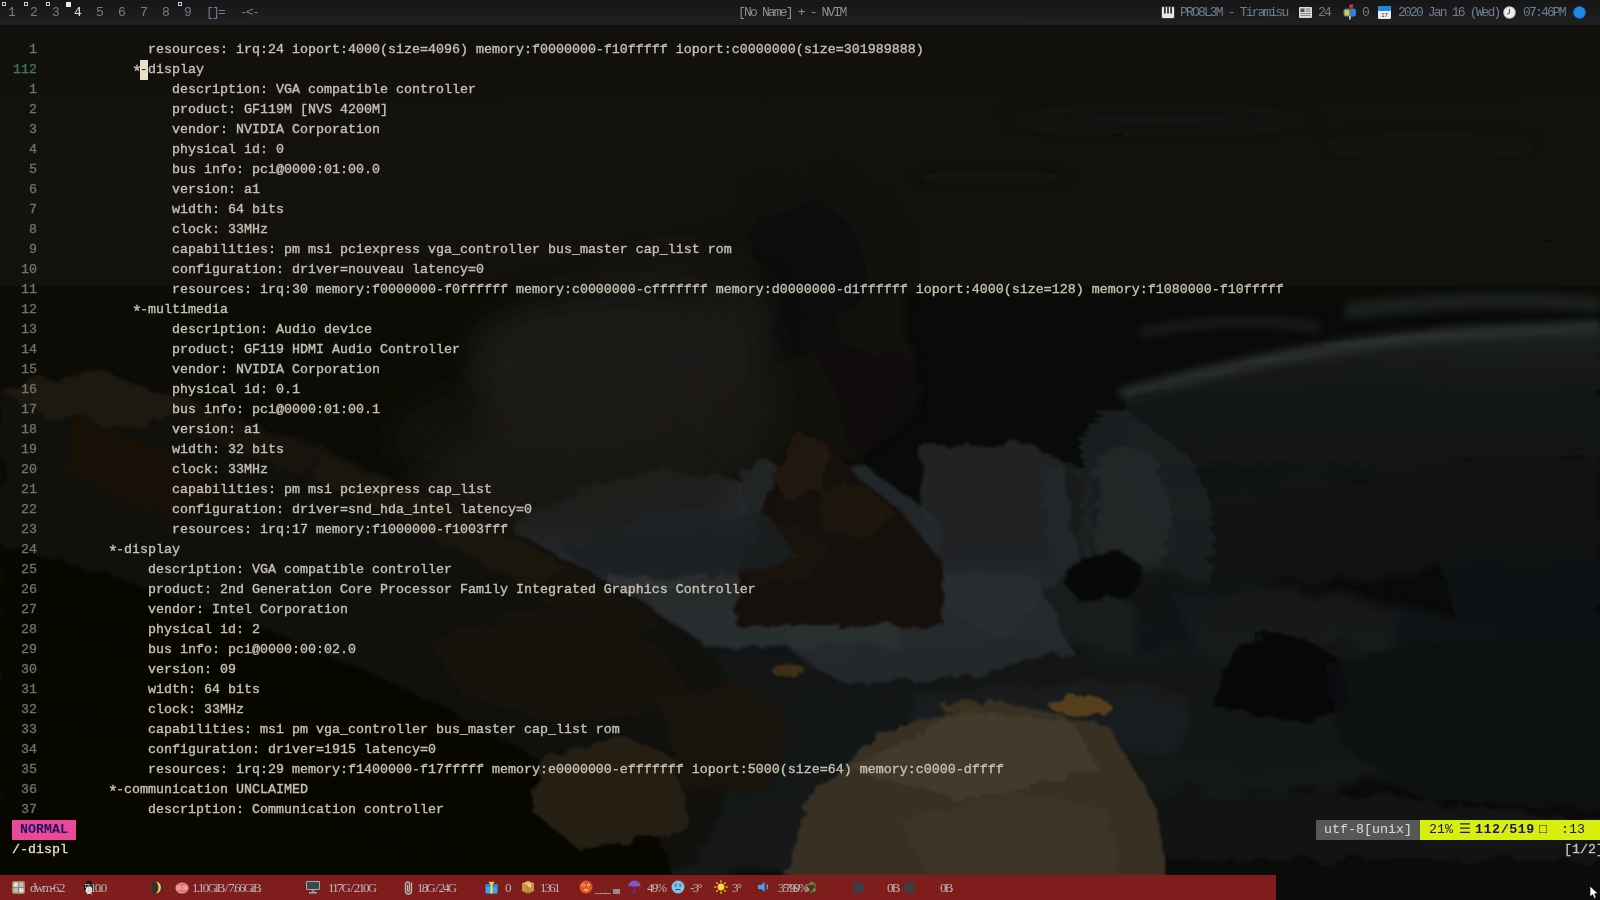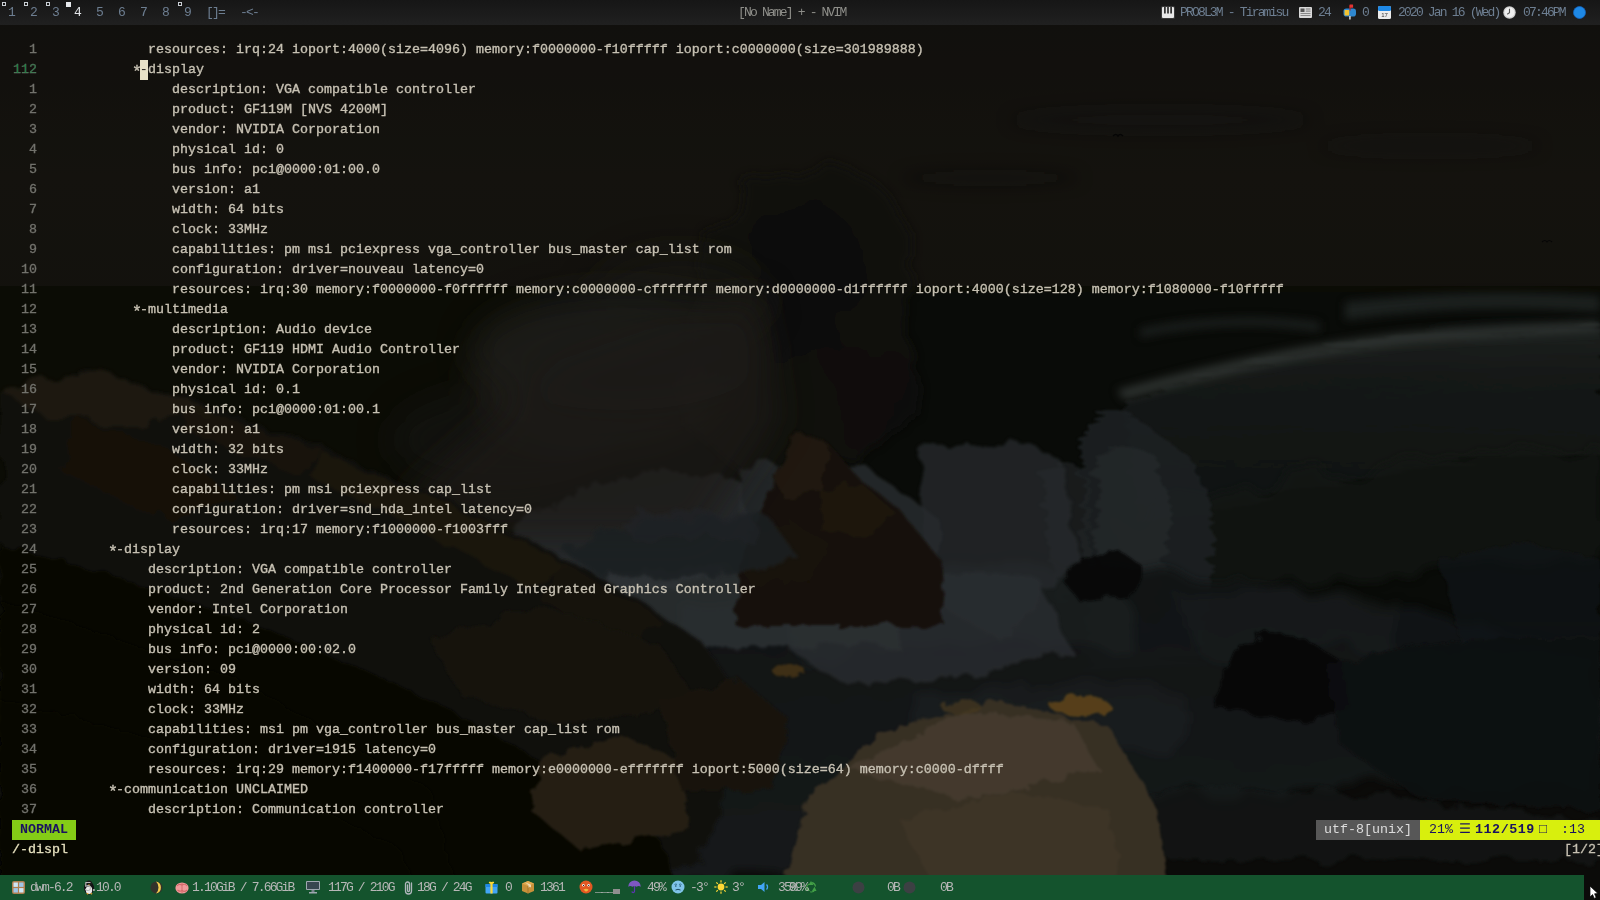--- a/index.html
+++ b/index.html
@@ -1,19 +1,19 @@
 <!DOCTYPE html>
 <html><head>
 <meta charset="utf-8">
 <style>
   html,body{margin:0;padding:0;width:1600px;height:900px;overflow:hidden;background:#141310;}
   body{font-family:"Liberation Mono", monospace;position:relative;}
   #wall{position:absolute;left:0;top:0;}
   #topbar{position:absolute;left:0;top:0;width:1600px;height:25px;background:linear-gradient(#161616,#202020);font-size:10px;}
-  #botbar{position:absolute;left:0;top:875px;width:1584px;height:25px;background:#14532d;font-size:10px;color:#b7b7b7;}
+  #botbar{position:absolute;left:0;top:875px;width:1276px;height:25px;background:#7f1d1d;font-size:10px;color:#b7b7b7;font-family:Liberation Serif, serif;}
   .tb,.tb2{position:absolute;white-space:pre;line-height:25px;height:25px;color:#6d7e91;font-size:13px;letter-spacing:-1.83px;}
   .tb2{color:#b7b7b7;}
   .sq{position:absolute;top:2px;width:2px;height:2px;border:1px solid #c9ced4;}
   .sqf{position:absolute;top:2px;width:5px;height:5px;background:#e6e9ec;}
   #lnums{position:absolute;left:0;top:40px;width:37px;text-align:right;white-space:pre;font-size:13.33px;line-height:20px;color:#72726c;-webkit-text-stroke:0.3px #72726c;}
   #buftext{position:absolute;left:44px;top:40px;white-space:pre;font-size:13.33px;line-height:20px;color:#c6c0b2;-webkit-text-stroke:0.35px #c6c0b2;}
   .ylw{color:#15803d;}
   .ast{display:inline-block;width:8px;font-size:16.5px;line-height:19px;vertical-align:top;position:relative;top:2.5px;}
   #cursor{position:absolute;left:139.7px;top:60px;width:8px;height:20px;background:#e9e2c8;}
   #curdash{position:absolute;left:139.7px;top:60px;width:8px;height:20px;line-height:20px;font-size:13.33px;color:#23211b;}
@@ -333,21 +333,21 @@
              width: 64 bits
              clock: 33MHz
              capabilities: msi pm vga_controller bus_master cap_list rom
              configuration: driver=i915 latency=0
              resources: irq:29 memory:f1400000-f17fffff memory:e0000000-efffffff ioport:5000(size=64) memory:c0000-dffff
         <span class="ast">*</span>-communication UNCLAIMED
              description: Communication controller</div>
 <div id="cursor"></div>
 <div id="curdash">-</div>
 <div id="stline">
-  <div class="seg" style="left:12px;width:64px;background:#84cc16;color:#1a1260;font-weight:bold;text-align:center">NORMAL</div>
+  <div class="seg" style="left:12px;width:64px;background:#ec4899;color:#1a1260;font-weight:bold;text-align:center">NORMAL</div>
   <div class="seg" style="left:1316px;width:104px;background:#575757;color:#dcdcdc;text-align:center">utf-8[unix]</div>
   <div class="seg" style="left:1420px;width:180px;background:#d8ef0d;color:#1a1260"><span style="position:absolute;left:9px;top:0">21%</span><span style="position:absolute;left:39px;top:0">☰</span><span style="position:absolute;left:55px;top:0;font-weight:bold;letter-spacing:0.55px">112/519</span><span style="position:absolute;left:119px;top:0">□</span><span style="position:absolute;left:141px;top:0">:13</span></div>
 </div>
 <div id="cmdline">/-displ</div>
 <div id="srchcount">[1/2] W</div>
 <div id="botbar">
   <svg class="ic" style="left:12px;top:6px" width="13" height="13" viewBox="0 0 13 13">
     <rect x="0" y="0" width="13" height="13" rx="2" fill="#b08050"></rect>
     <rect x="1.5" y="1.5" width="4.4" height="4.4" fill="#cfe6f5"></rect>
     <rect x="7.1" y="1.5" width="4.4" height="4.4" fill="#9fc6e8"></rect>

